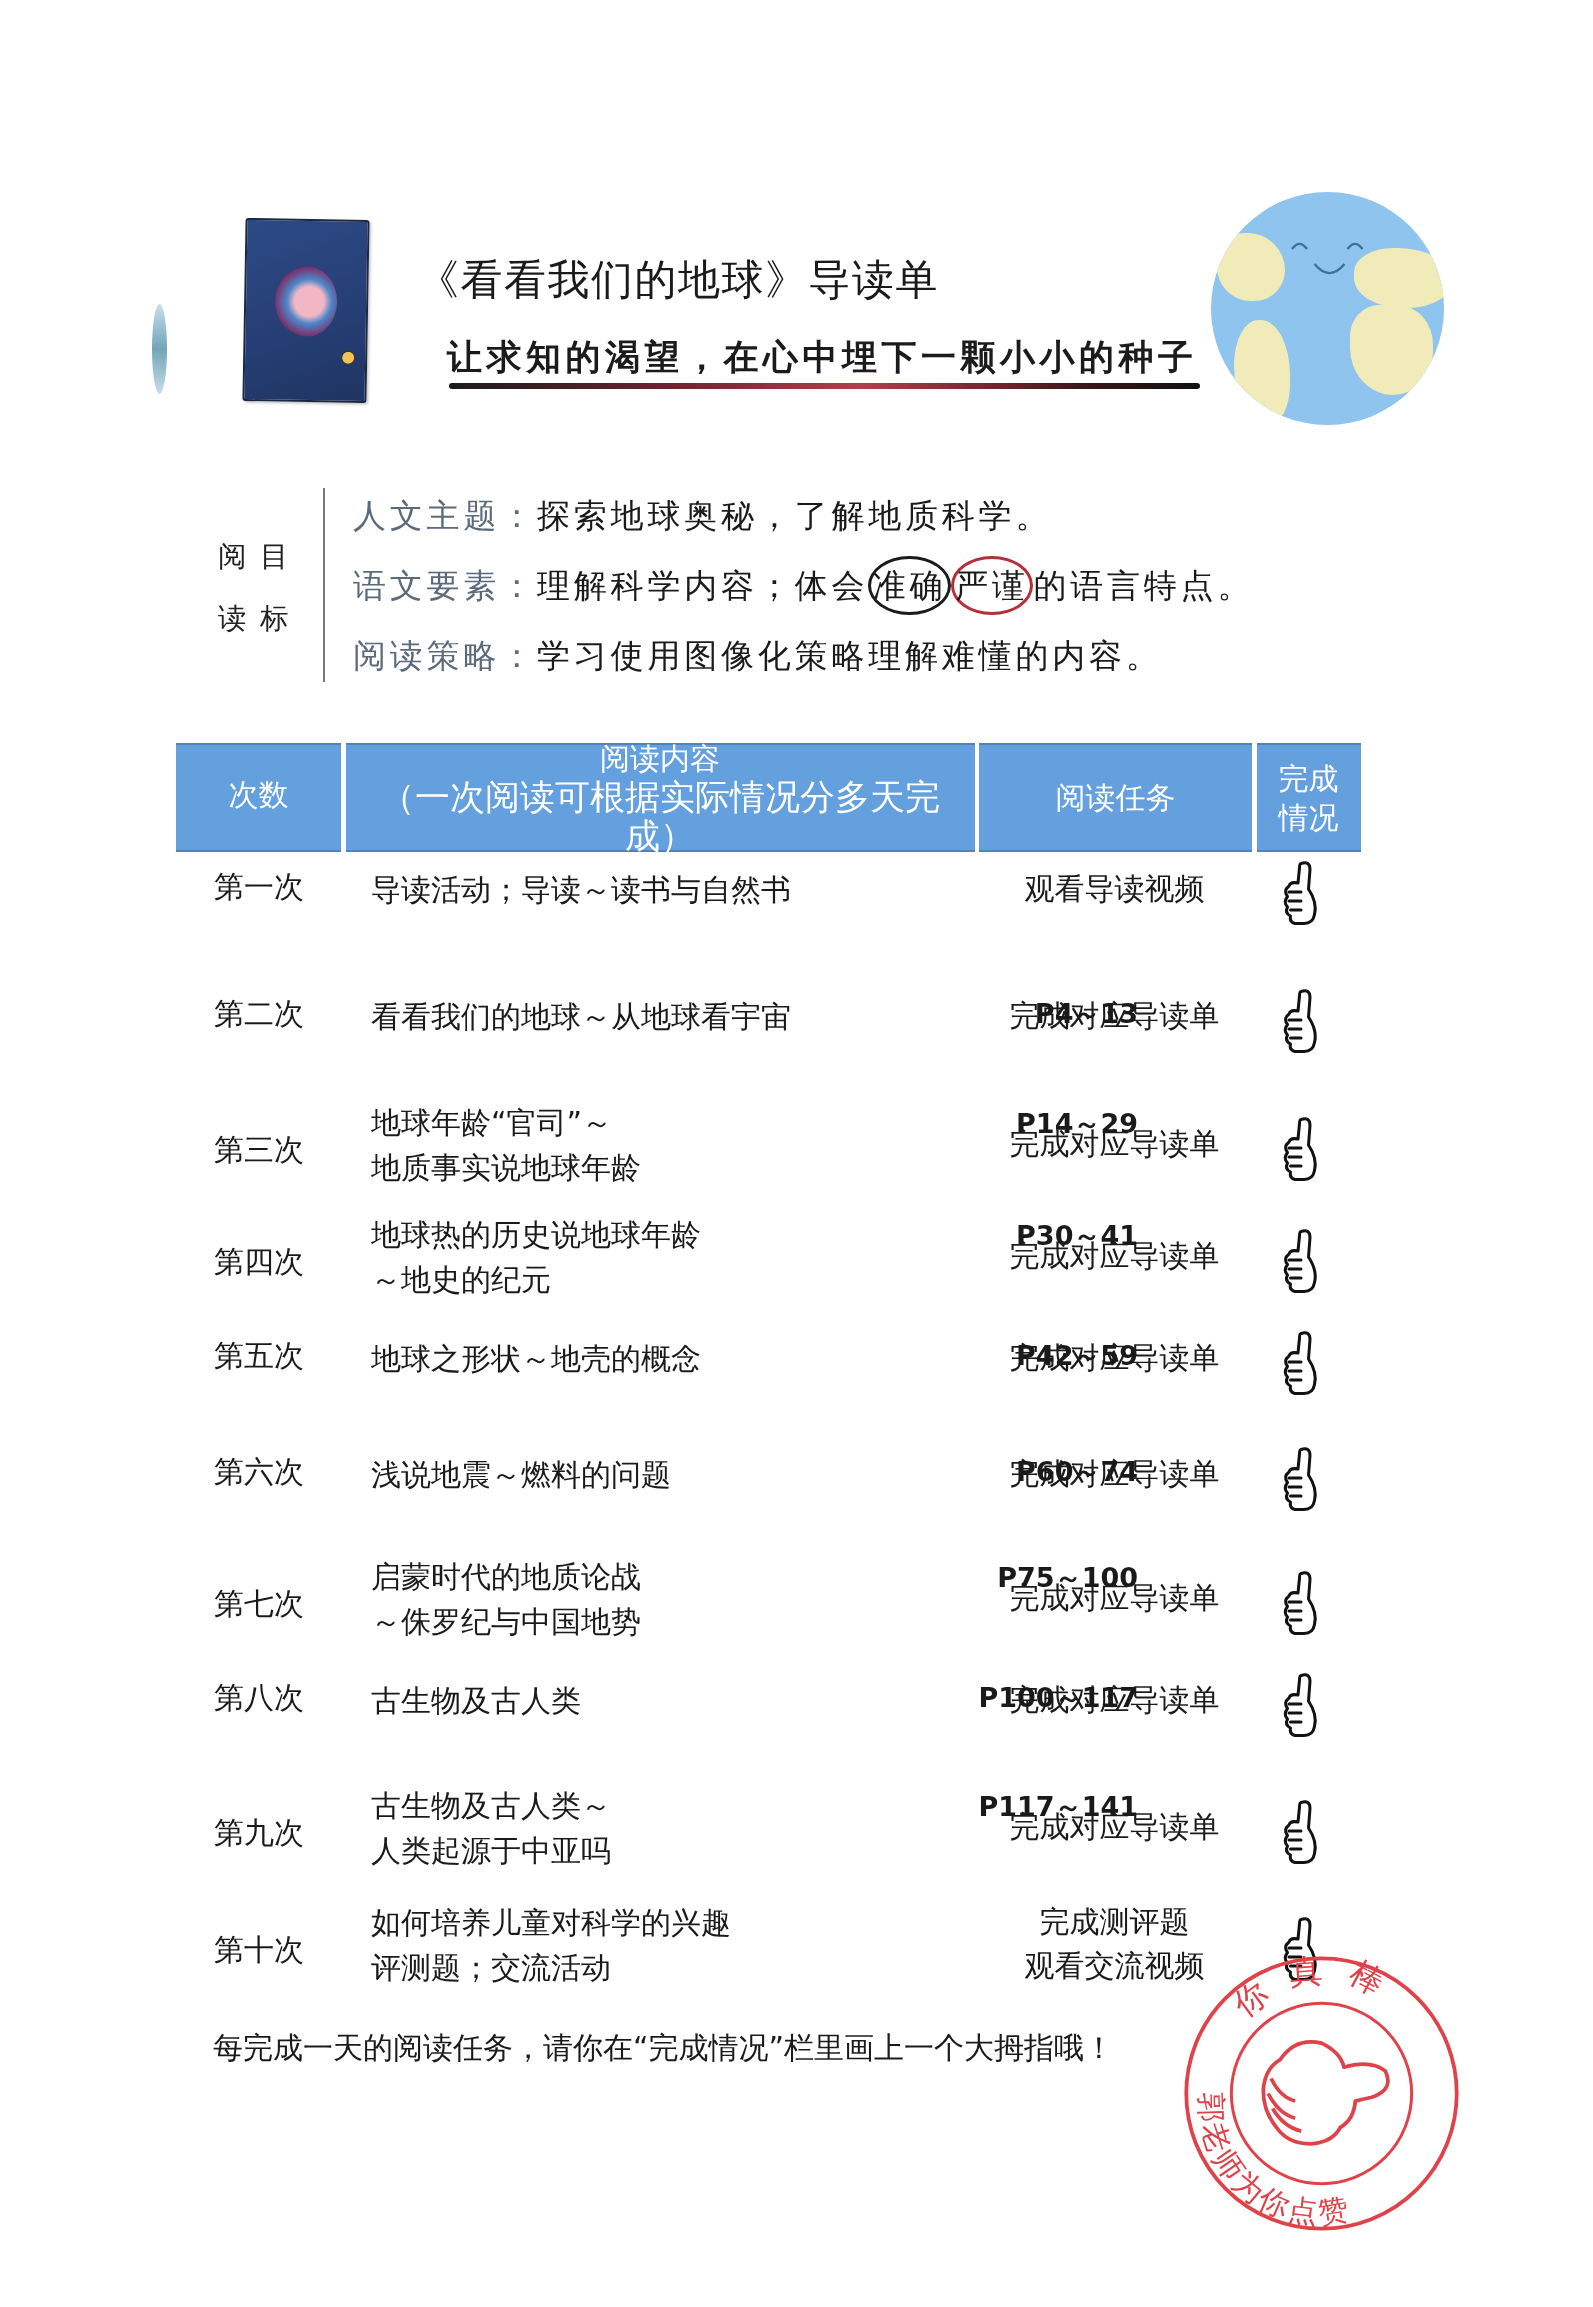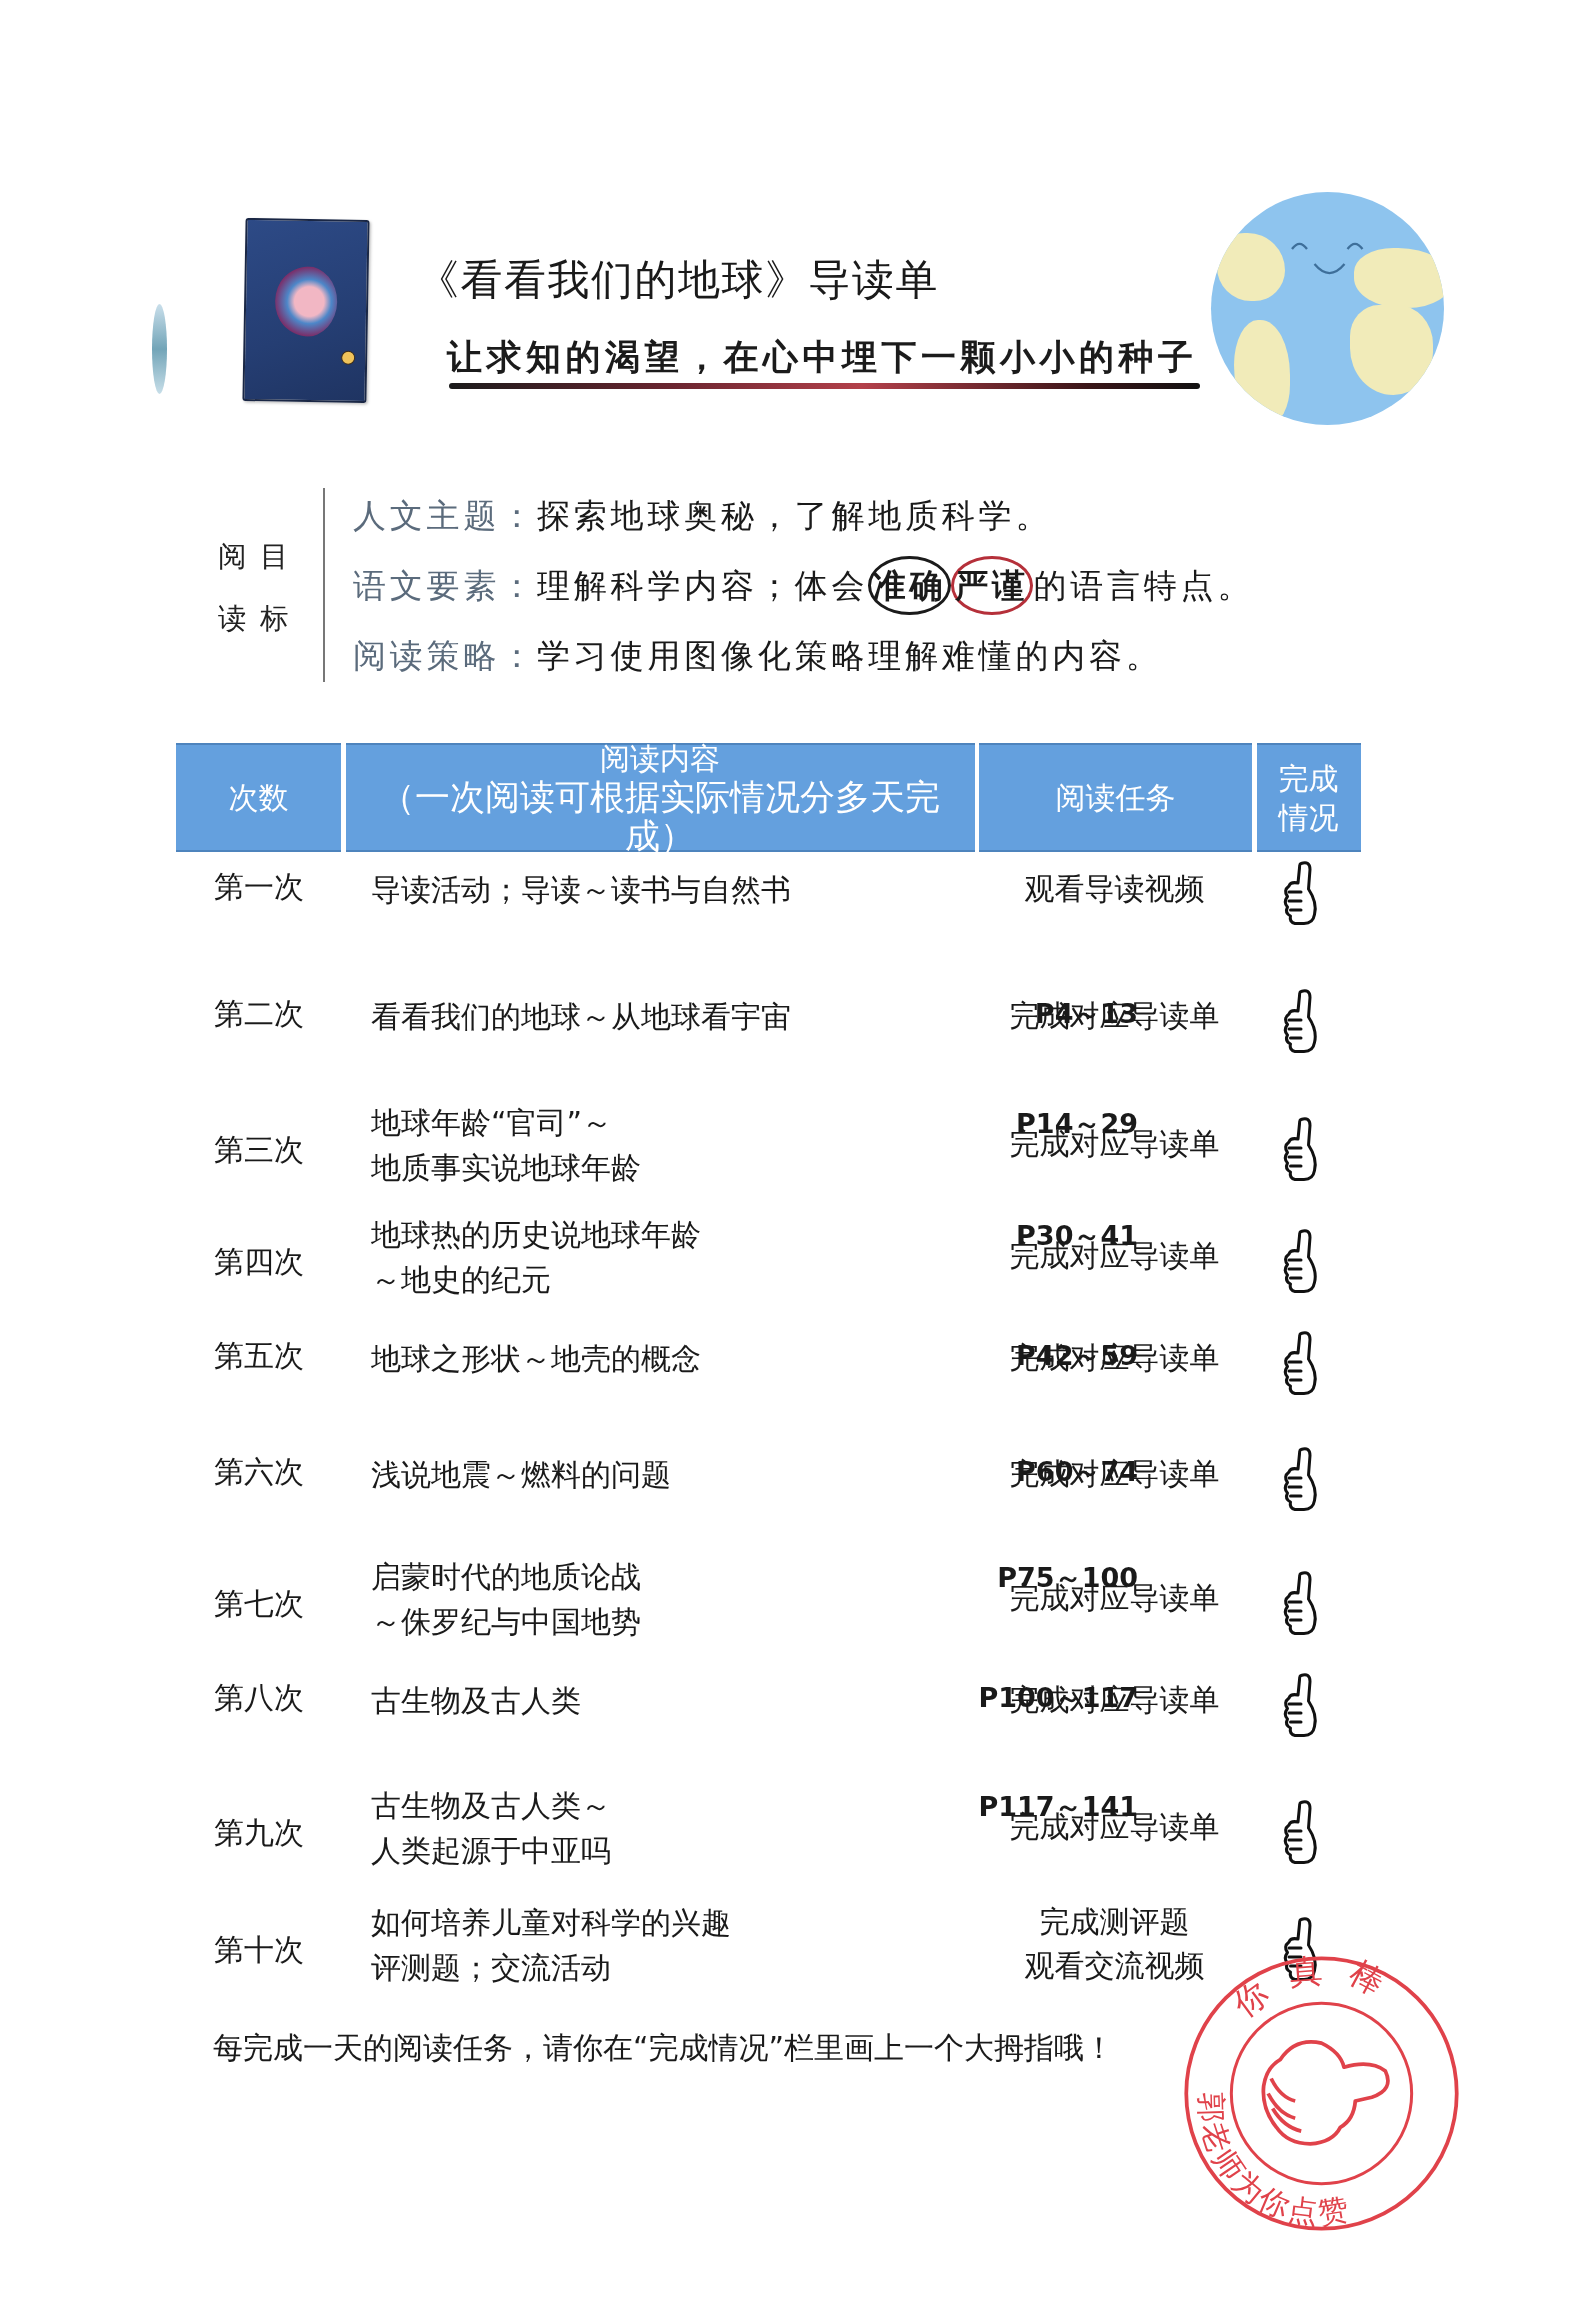--- a/index.html
+++ b/index.html
@@ -34,31 +34,31 @@
 
   
   .obj-label { position: absolute; left: 218px; top: 526px; font-size: 28.5px; line-height: 62px;
                letter-spacing: 13.5px; color: #222; font-family: "DejaVu Serif", serif; }
   .obj-divider { position: absolute; left: 323px; top: 488px; width: 1.5px; height: 194px; background: #777; }
   .obj-lines { position: absolute; left: 353px; top: 481px; }
   .obj-line { font-size: 33px; height: 70px; line-height: 70px; white-space: nowrap; letter-spacing: 3.8px;
               font-family: "DejaVu Serif", serif; color: #1a1a1a; }
   .obj-key { color: #5b6b7c; }
   .circ { display: inline-block; border: 3.8px solid #1b1b1b; border-radius: 50%; padding: 0 1.5px;
-          line-height: 53px; font-weight: bold; }
+          line-height: 53px; }
   .circ.red { border-color: #b5303a; }
 
   
   .table { position: absolute; left: 176px; top: 743px; width: 1187px; }
   .thead { display: flex; height: 109px; }
   .th { background: #64a0de; color: #fff; display: flex; align-items: center; justify-content: center;
         text-align: center; font-size: 30px; line-height: 39px; margin-right: 4.5px;
         border-top: 2.3px solid #4e84bd; border-bottom: 2.3px solid #4e84bd; }
   .th:last-child { margin-right: 0; }
-  .th.c1 { width: 165px; } .th.c2 { width: 629px; } .th.c3 { width: 273px; } .th.c4 { width: 104px; }
+  .th.c1 { width: 165px; font-family: Liberation Mono, monospace; } .th.c2 { width: 629px; } .th.c3 { width: 273px; } .th.c4 { width: 104px; }
   .th .small { font-size: 35px; }
 
   .rows { position: absolute; left: 0; top: 116px; width: 1187px; }
   .row { position: absolute; left: 0; width: 1187px; font-size: 30px; color: #1a1a1a; }
   .row .num { position: absolute; left: 38px; }
   .row .content { position: absolute; left: 195px; line-height: 45px; }
   .row .pages { position: absolute; right: 225px; text-align: left; font-size: 27px; font-weight: bold; }
   .row .task { position: absolute; left: 811px; width: 255px; text-align: center; line-height: 44px; }
   .row .thumb { position: absolute; left: 1104px; width: 45px; height: 69px; }
 

